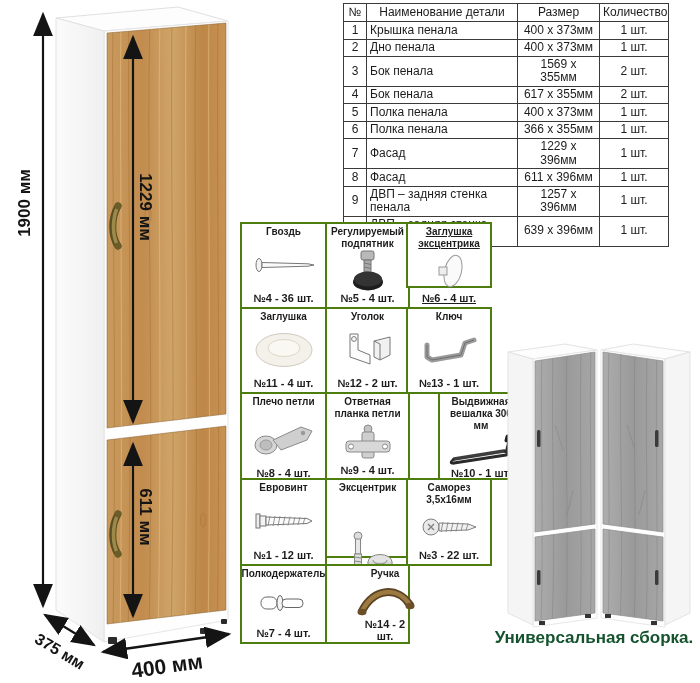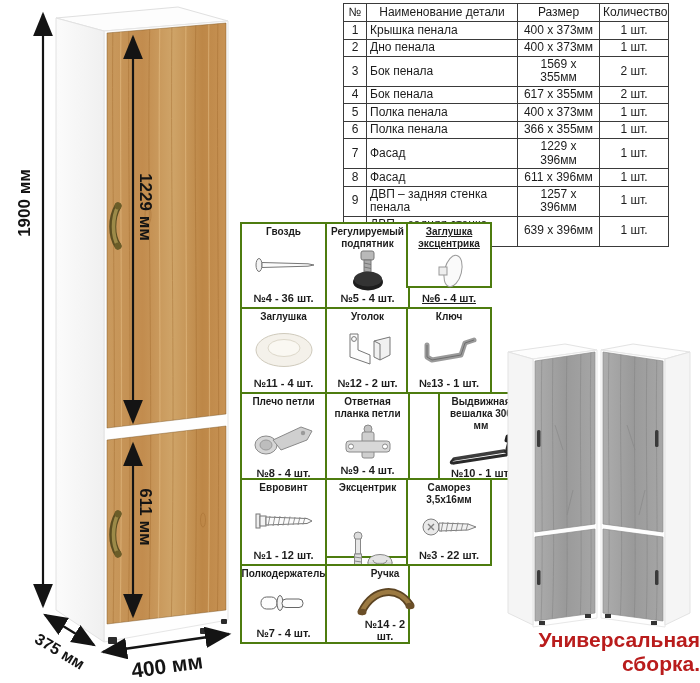--- a/index.html
+++ b/index.html
@@ -16,22 +16,22 @@
   .col-size{width:82px;text-align:center;}
   .col-qty{width:69px;text-align:center;}
   
   .hw-grid{position:absolute;left:240px;top:222px;width:254px;height:424px;}
   .hw-cell{position:absolute;box-sizing:border-box;border:2px solid #4d7c0f;background:#fff;
            display:flex;flex-direction:column;align-items:center;padding:2px 2px 3px 2px;}
   .hw-title{font-size:10px;font-weight:bold;text-align:center;line-height:1.18;}
   .hw-fig{flex:1;display:flex;align-items:center;justify-content:center;}
   .hw-count{font-size:11px;font-weight:bold;text-align:center;}
   
-  .variants-caption{position:absolute;left:488px;top:628px;width:212px;text-align:right;
-                    font-size:21px;font-weight:bold;color:#b91c1c;}
+  .variants-caption{position:absolute;left:488px;top:628px;width:212px;text-align:center;
+                    font-size:17px;font-weight:bold;color:#14532d;}
   .abs{position:absolute;}
 </style>
 </head>
 <body>
 
 <div class="stage">
 
   <svg class="abs" style="left:0;top:0;" width="340" height="683" viewBox="0 0 340 683">
     <defs>
       <marker id="arr" markerWidth="12" markerHeight="10" refX="10" refY="4.5" orient="auto-start-reverse">

